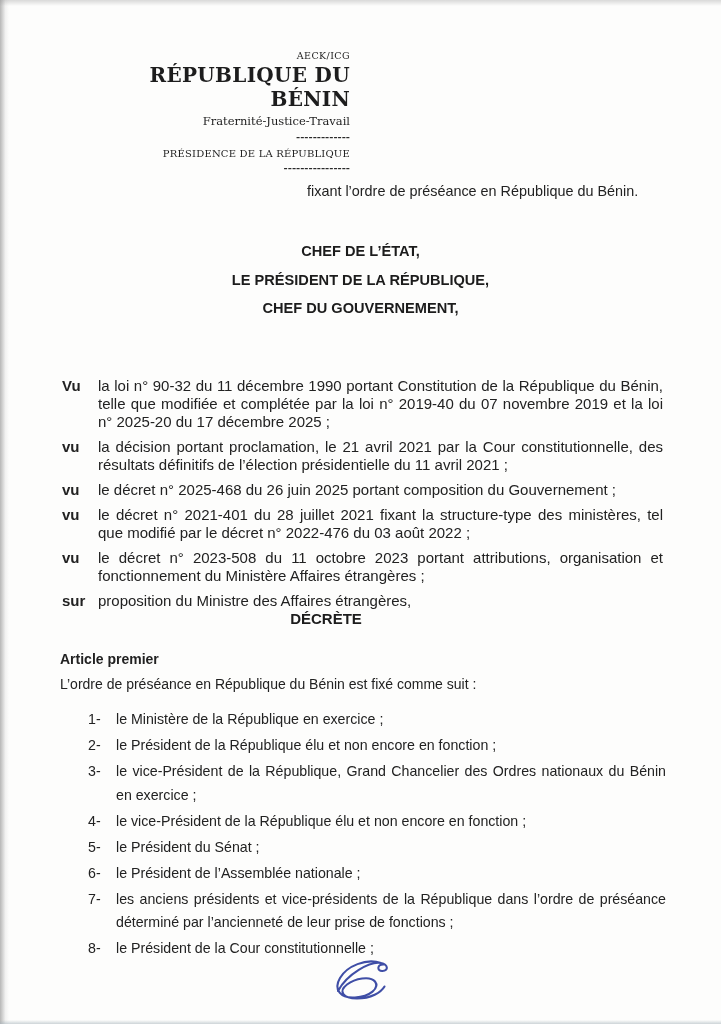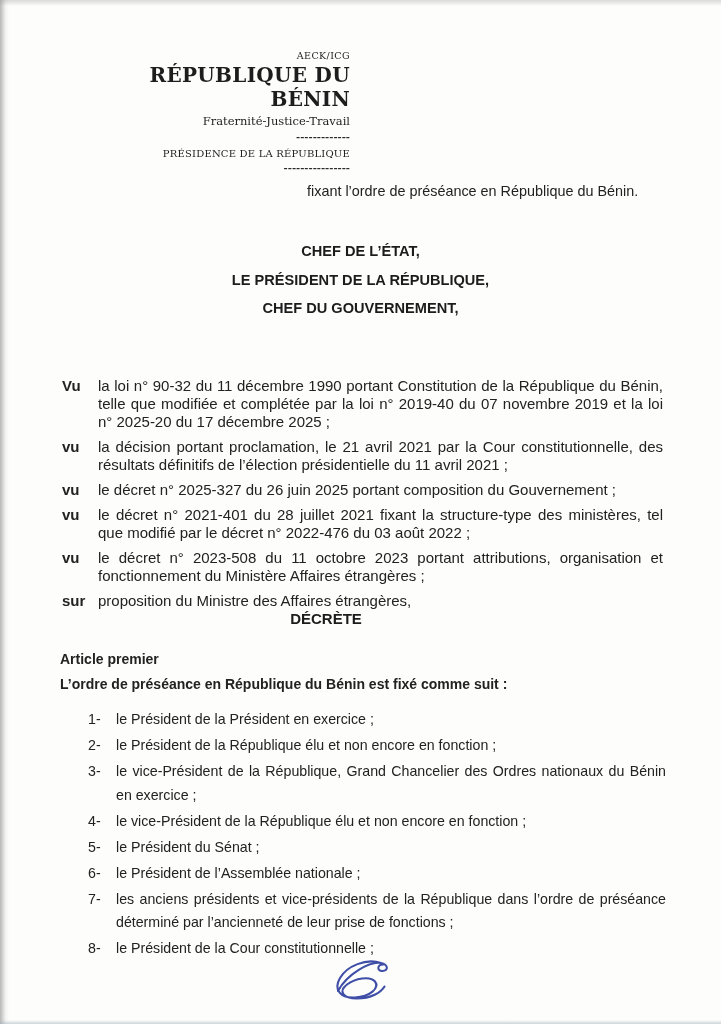--- a/index.html
+++ b/index.html
@@ -44,21 +44,21 @@
   .r-label{width:36px;flex-shrink:0;font-weight:bold;line-height:18px;}
   .r-text{flex:1;text-align:justify;line-height:18px;}
 
   
   .enactment{position:absolute;top:610px;left:0;width:652px;text-align:center;
     font-weight:bold;font-size:15px;color:#1c1c1c;}
 
   
   .article{position:absolute;top:650px;left:60px;width:604px;font-size:14px;}
   .a-title{font-weight:bold;line-height:18px;}
-  .a-intro{margin-top:7px;line-height:18px;font-weight:bold;}
+  .a-intro{margin-top:7px;line-height:18px;}
 
   
   .plist{position:absolute;top:708px;left:88px;width:578px;font-size:14.2px;
     list-style:none;margin:0;padding:0;}
   .pitem{display:flex;margin-bottom:2.5px;}
   .p-num{width:28px;flex-shrink:0;line-height:23.5px;}
   .p-text{flex:1;text-align:justify;line-height:23.5px;}
 
   
   .signature{position:absolute;top:953px;left:320px;width:78px;height:56px;}
@@ -94,21 +94,21 @@
     <div class="recital">
       <span class="r-label">Vu</span>
       <span class="r-text">la loi n° 90-32 du 11 décembre 1990 portant Constitution de la République du Bénin, telle que modifiée et complétée par la loi n° 2019-40 du 07 novembre 2019 et la loi n° 2025-20 du 17 décembre 2025 ;</span>
     </div>
     <div class="recital">
       <span class="r-label">vu</span>
       <span class="r-text">la décision portant proclamation, le 21 avril 2021 par la Cour constitutionnelle, des résultats définitifs de l’élection présidentielle du 11 avril 2021 ;</span>
     </div>
     <div class="recital">
       <span class="r-label">vu</span>
-      <span class="r-text">le décret n° 2025-327 du 26 juin 2025 portant composition du Gouvernement ;</span>
+      <span class="r-text">le décret n° 2025-468 du 26 juin 2025 portant composition du Gouvernement ;</span>
     </div>
     <div class="recital">
       <span class="r-label">vu</span>
       <span class="r-text">le décret n° 2021-401 du 28 juillet 2021 fixant la structure-type des ministères, tel que modifié par le décret n° 2022-476 du 03 août 2022 ;</span>
     </div>
     <div class="recital">
       <span class="r-label">vu</span>
       <span class="r-text">le décret n° 2023-508 du 11 octobre 2023 portant attributions, organisation et fonctionnement du Ministère Affaires étrangères ;</span>
     </div>
     <div class="recital">
@@ -120,21 +120,21 @@
   <div class="enactment">DÉCRÈTE</div>
 
   <section class="article">
     <div class="a-title">Article premier</div>
     <div class="a-intro">L’ordre de préséance en République du Bénin est fixé comme suit :</div>
   </section>
 
   <ol class="plist">
     <li class="pitem">
       <span class="p-num">1-</span>
-      <span class="p-text">le Président de la Président en exercice ;</span>
+      <span class="p-text">le Ministère de la République en exercice ;</span>
     </li>
     <li class="pitem">
       <span class="p-num">2-</span>
       <span class="p-text">le Président de la République élu et non encore en fonction ;</span>
     </li>
     <li class="pitem">
       <span class="p-num">3-</span>
       <span class="p-text">le vice-Président de la République, Grand Chancelier des Ordres nationaux du Bénin en exercice ;</span>
     </li>
     <li class="pitem">

